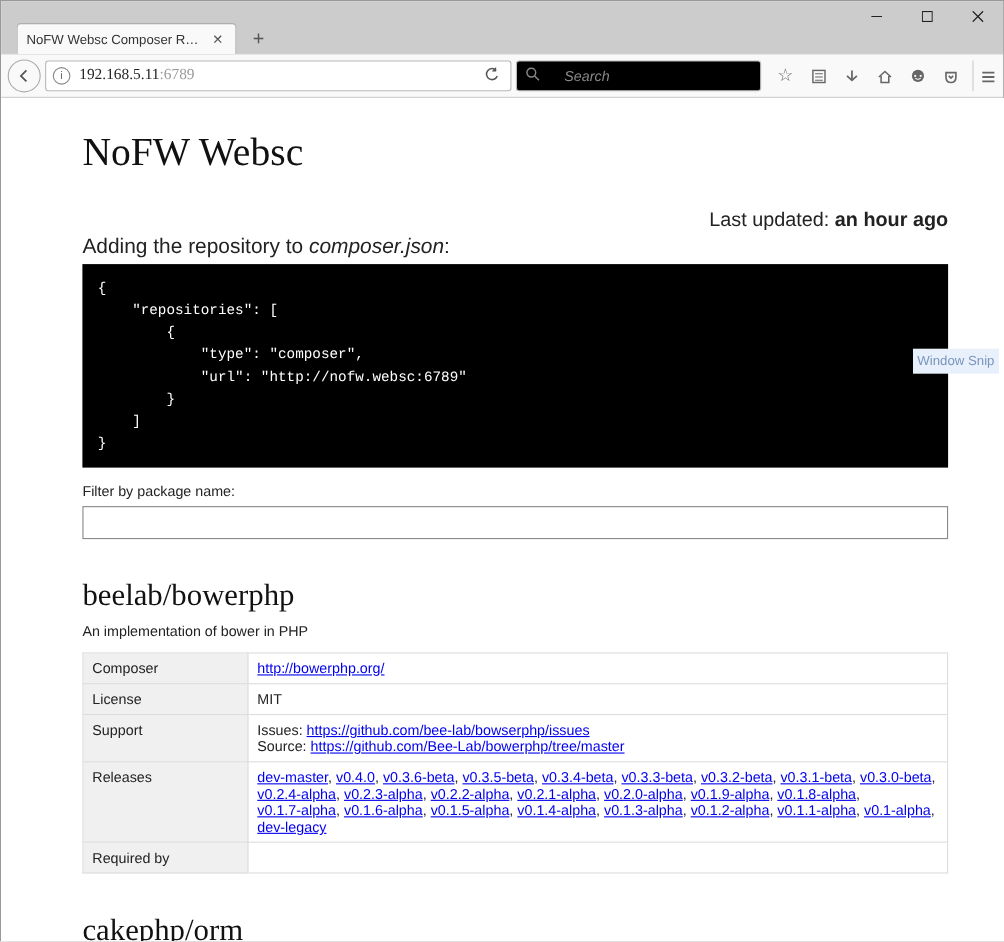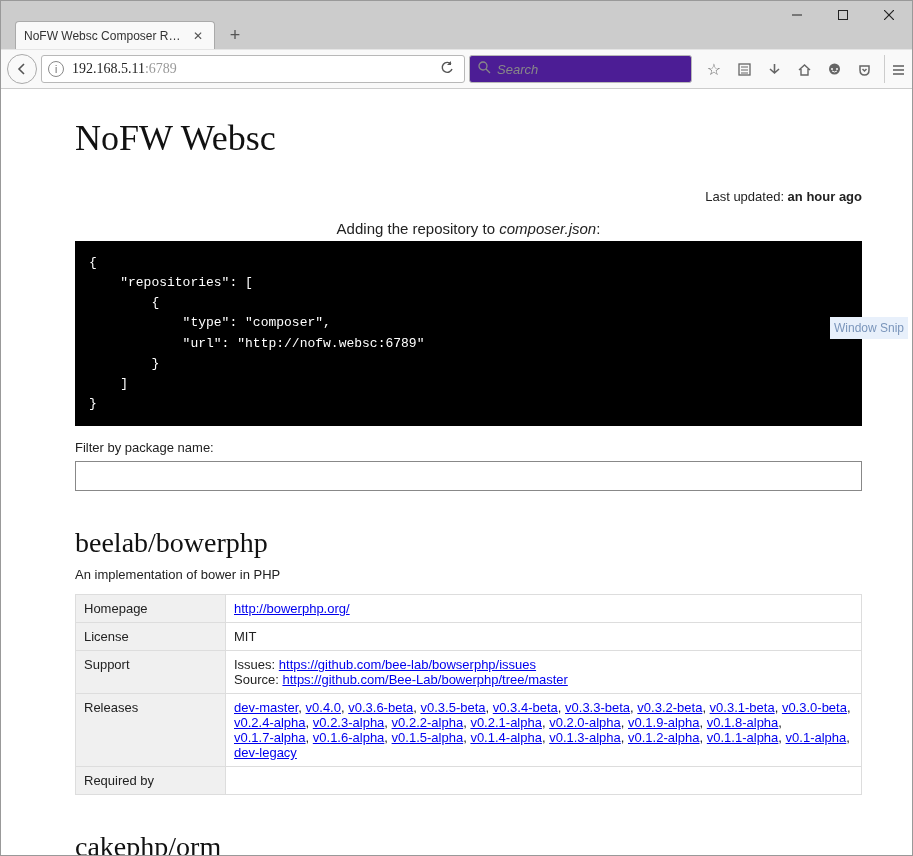--- a/index.html
+++ b/index.html
@@ -16,32 +16,32 @@
   .newtab { width: 28px; height: 28px; display: flex; align-items: center; justify-content: center; color: #555; margin-left: 6px; font-size: 18px; }
   
   .navbar { height: 40px; background: #f9f9f9; border-top: 1px solid #e5e5e5; border-bottom: 1px solid #ccc; display: flex; align-items: center; padding: 0 6px; gap: 4px; }
   .nav-btn { width: 28px; height: 28px; display: flex; align-items: center; justify-content: center; color: #555; border-radius: 3px; }
   .nav-back { width: 30px; height: 30px; border: 1px solid #aaa; border-radius: 50%; }
   .url-box { flex: 2; height: 28px; border: 1px solid #b8b8b8; border-radius: 3px; background: #fff; display: flex; align-items: center; padding: 0 6px; font-size: 14px; color: #666; }
   .url-box .info { width: 16px; height: 16px; border: 1px solid #888; border-radius: 50%; display: flex; align-items: center; justify-content: center; font-size: 10px; margin-right: 8px; color: #666; }
   .url-box .addr { flex: 1; color: #222; font-family: Liberation Serif, serif; }
   .url-box .port { color: #999; }
   .url-box .reload { color: #666; padding: 0 4px; }
-  .search-box { flex: 1; height: 28px; border: 1px solid #b8b8b8; border-radius: 3px; background: #4c1d95; display: flex; align-items: center; padding: 0 8px; font-size: 13px; color: #888; font-style: italic; gap: 6px; }
+  .search-box { flex: 1; height: 28px; border: 1px solid #b8b8b8; border-radius: 3px; background: #000000; display: flex; align-items: center; padding: 0 8px; font-size: 13px; color: #888; font-style: italic; gap: 22px; }
   .search-box .mag { font-style: normal; color: #888; }
   .toolbar-right { display: flex; align-items: center; gap: 2px; padding-left: 4px; }
   .ticon { width: 28px; height: 28px; display:flex; align-items:center; justify-content:center; color:#666; font-size:16px; }
   .ticon.sep { border-left: 1px solid #ccc; margin-left: 4px; padding-left: 6px; width: auto; }
   
   .viewport { flex: 1; overflow-y: scroll; background: #fff; position: relative; }
   .page { padding: 12px 50px 20px 74px; }
   h1.site-title { font-family: Georgia, "Times New Roman", serif; font-weight: normal; font-size: 36px; margin: 16px 0 30px; color: #111; }
-  .last-updated { text-align: right; font-size: 13px; color: #222; margin-bottom: 16px; }
+  .last-updated { text-align: right; font-size: 18px; color: #222; margin-bottom: 4px; }
   .last-updated b { font-weight: bold; }
-  .intro { font-size: 15px; margin-bottom: 4px; text-align: center; }
+  .intro { font-size: 19px; margin-bottom: 4px; }
   .intro i { font-style: italic; }
   pre.code { background: #000; color: #fff; font-family: "Courier New", monospace; font-size: 13px; padding: 12px 14px; margin: 0 0 14px; white-space: pre; line-height: 1.55; overflow-x: auto; }
   .filter-label { font-size: 13px; margin: 10px 0 6px; }
   .filter-input { width: 100%; height: 30px; border: 1px solid #888; padding: 4px 8px; font-size: 14px; background: #fff; }
   h2.pkg-title { font-family: Georgia, "Times New Roman", serif; font-weight: normal; font-size: 28px; margin: 36px 0 8px; color: #111; }
   .pkg-desc { font-size: 13px; margin-bottom: 12px; }
   table.pkg { width: 100%; border-collapse: collapse; font-size: 13px; }
   table.pkg th, table.pkg td { border: 1px solid #ddd; padding: 6px 8px; text-align: left; vertical-align: top; }
   table.pkg th { background: #f0f0f0; font-weight: normal; width: 150px; }
   a.link { color: #0000ee; text-decoration: underline; }
@@ -175,21 +175,21 @@
 
       <div class="filter-label">Filter by package name:</div>
       <input class="filter-input" type="text" style="">
 
       
       <h2 class="pkg-title">beelab/bowerphp</h2>
       <div class="pkg-desc">An implementation of bower in PHP</div>
       <table class="pkg">
         <tbody>
             <tr>
-          <th>Homepage</th>
+          <th>Composer</th>
           <td><a href="#" class="link">http://bowerphp.org/</a></td>
         </tr>
         <tr>
           <th>License</th>
           <td>MIT</td>
         </tr>
         <tr>
           <th>Support</th>
           <td>
             <span>Issues: </span><a href="#" class="link">https://github.com/bee-lab/bowserphp/issues</a><br>

